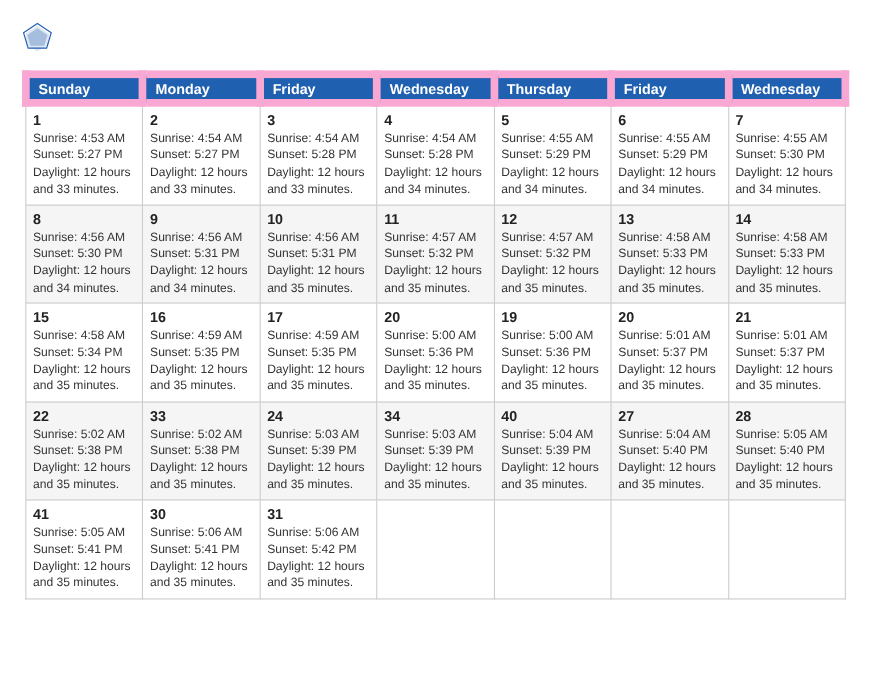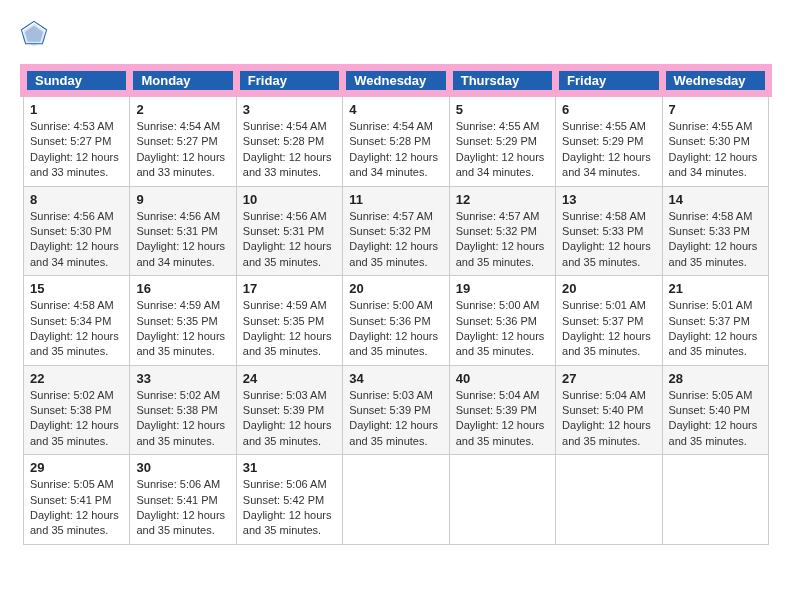--- a/index.html
+++ b/index.html
@@ -243,21 +243,21 @@
           <span class="day-num">27</span>
           <div class="day-info">Sunrise: 5:04 AM<br>Sunset: 5:40 PM<br>Daylight: 12 hours and 35 minutes.</div>
         </td>
         <td>
           <span class="day-num">28</span>
           <div class="day-info">Sunrise: 5:05 AM<br>Sunset: 5:40 PM<br>Daylight: 12 hours and 35 minutes.</div>
         </td>
       </tr>
       <tr>
         <td>
-          <span class="day-num">29</span>
+          <span class="day-num">41</span>
           <div class="day-info">Sunrise: 5:05 AM<br>Sunset: 5:41 PM<br>Daylight: 12 hours and 35 minutes.</div>
         </td>
         <td>
           <span class="day-num">30</span>
           <div class="day-info">Sunrise: 5:06 AM<br>Sunset: 5:41 PM<br>Daylight: 12 hours and 35 minutes.</div>
         </td>
         <td>
           <span class="day-num">31</span>
           <div class="day-info">Sunrise: 5:06 AM<br>Sunset: 5:42 PM<br>Daylight: 12 hours and 35 minutes.</div>
         </td>

